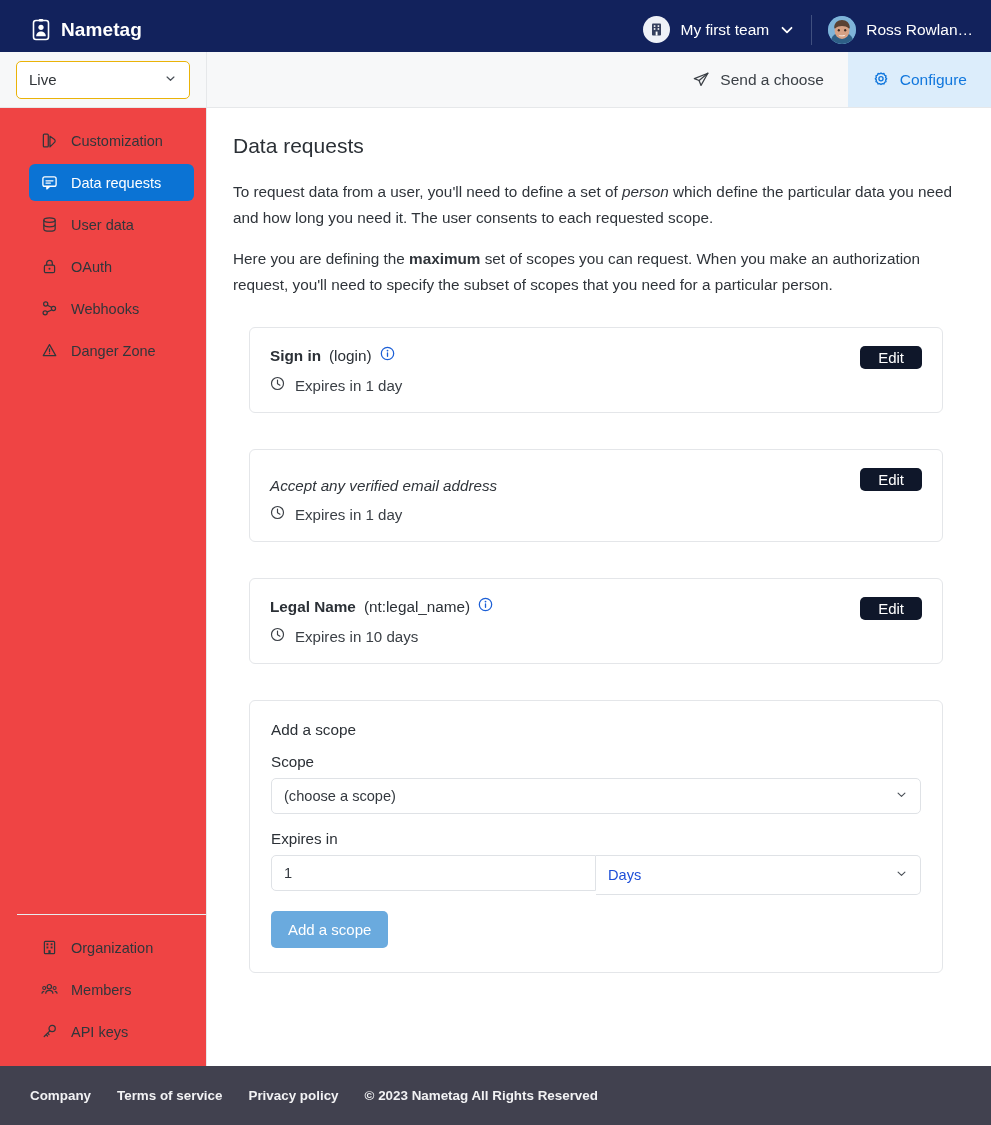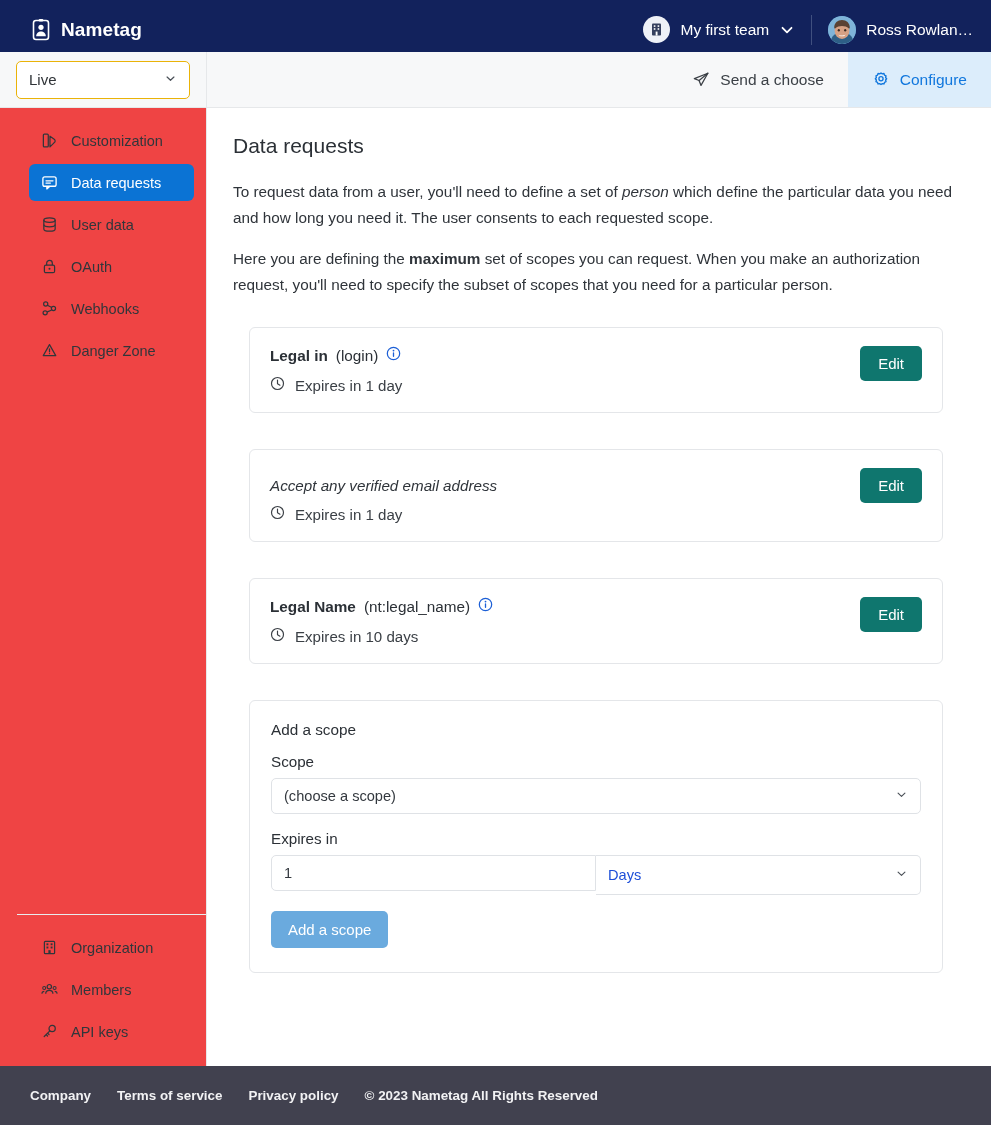--- a/index.html
+++ b/index.html
@@ -113,22 +113,22 @@
   .scope-main { flex: 1; min-width: 0; }
   .scope-title-row { display: flex; align-items: center; gap: 8px; font-size: 15.3px; color: #2b3036; }
   .scope-title-row b { font-weight: 700; }
   .scope-title-row span.key { font-weight: 400; }
   .scope-desc { font-style: italic; font-size: 15.2px; color: #2f343a; margin-top: 9px; }
   .scope-expires {
     display: flex; align-items: center; gap: 10px;
     font-size: 15.1px; color: #3a3f45; margin-top: 11px;
   }
   .btn-edit {
-    background: #0f766e; color: #fff; border: none; border-radius: 5px;
-    font-size: 15px; padding: 9px 18px; cursor: pointer;
+    background: #0f172a; color: #fff; border: none; border-radius: 5px;
+    font-size: 15px; padding: 3px 18px; cursor: pointer;
     font-family: inherit; margin-left: 16px; flex: 0 0 auto;
   }
 
   .addscope-card {
     border: 1px solid #e4e6e9; border-radius: 6px; background: #fff;
     padding: 20px 21px 24px 21px;
   }
   .addscope-title { font-size: 15.3px; color: #2b3036; margin-bottom: 14px; }
   .field-label { font-size: 15.2px; color: #2b3036; margin-bottom: 8px; }
   .select-box {
@@ -384,21 +384,21 @@
 
     <div class="para">
       <span>Here you are defining the </span><strong>maximum</strong><span> set of scopes you can request. When you make an authorization request, you'll need to specify the subset of scopes that you need for a particular person.</span>
     </div>
 
     <div class="scopes">
 
       <div class="scope-card">
         <div class="scope-main">
           <div class="scope-title-row">
-            <b>Legal in</b>
+            <b>Sign in</b>
             <span class="key">(login)</span>
             <span>
               <svg width="15" height="15" viewBox="0 0 16 16" fill="none">
                 <circle cx="8" cy="8" r="6.6" stroke="#1c5fd6" stroke-width="1.3"></circle>
                 <circle cx="8" cy="4.9" r=".95" fill="#1c5fd6"></circle>
                 <rect x="7.3" y="6.7" width="1.4" height="5" rx=".7" fill="#1c5fd6"></rect>
               </svg>
             </span>
           </div>
           <div class="scope-expires">

